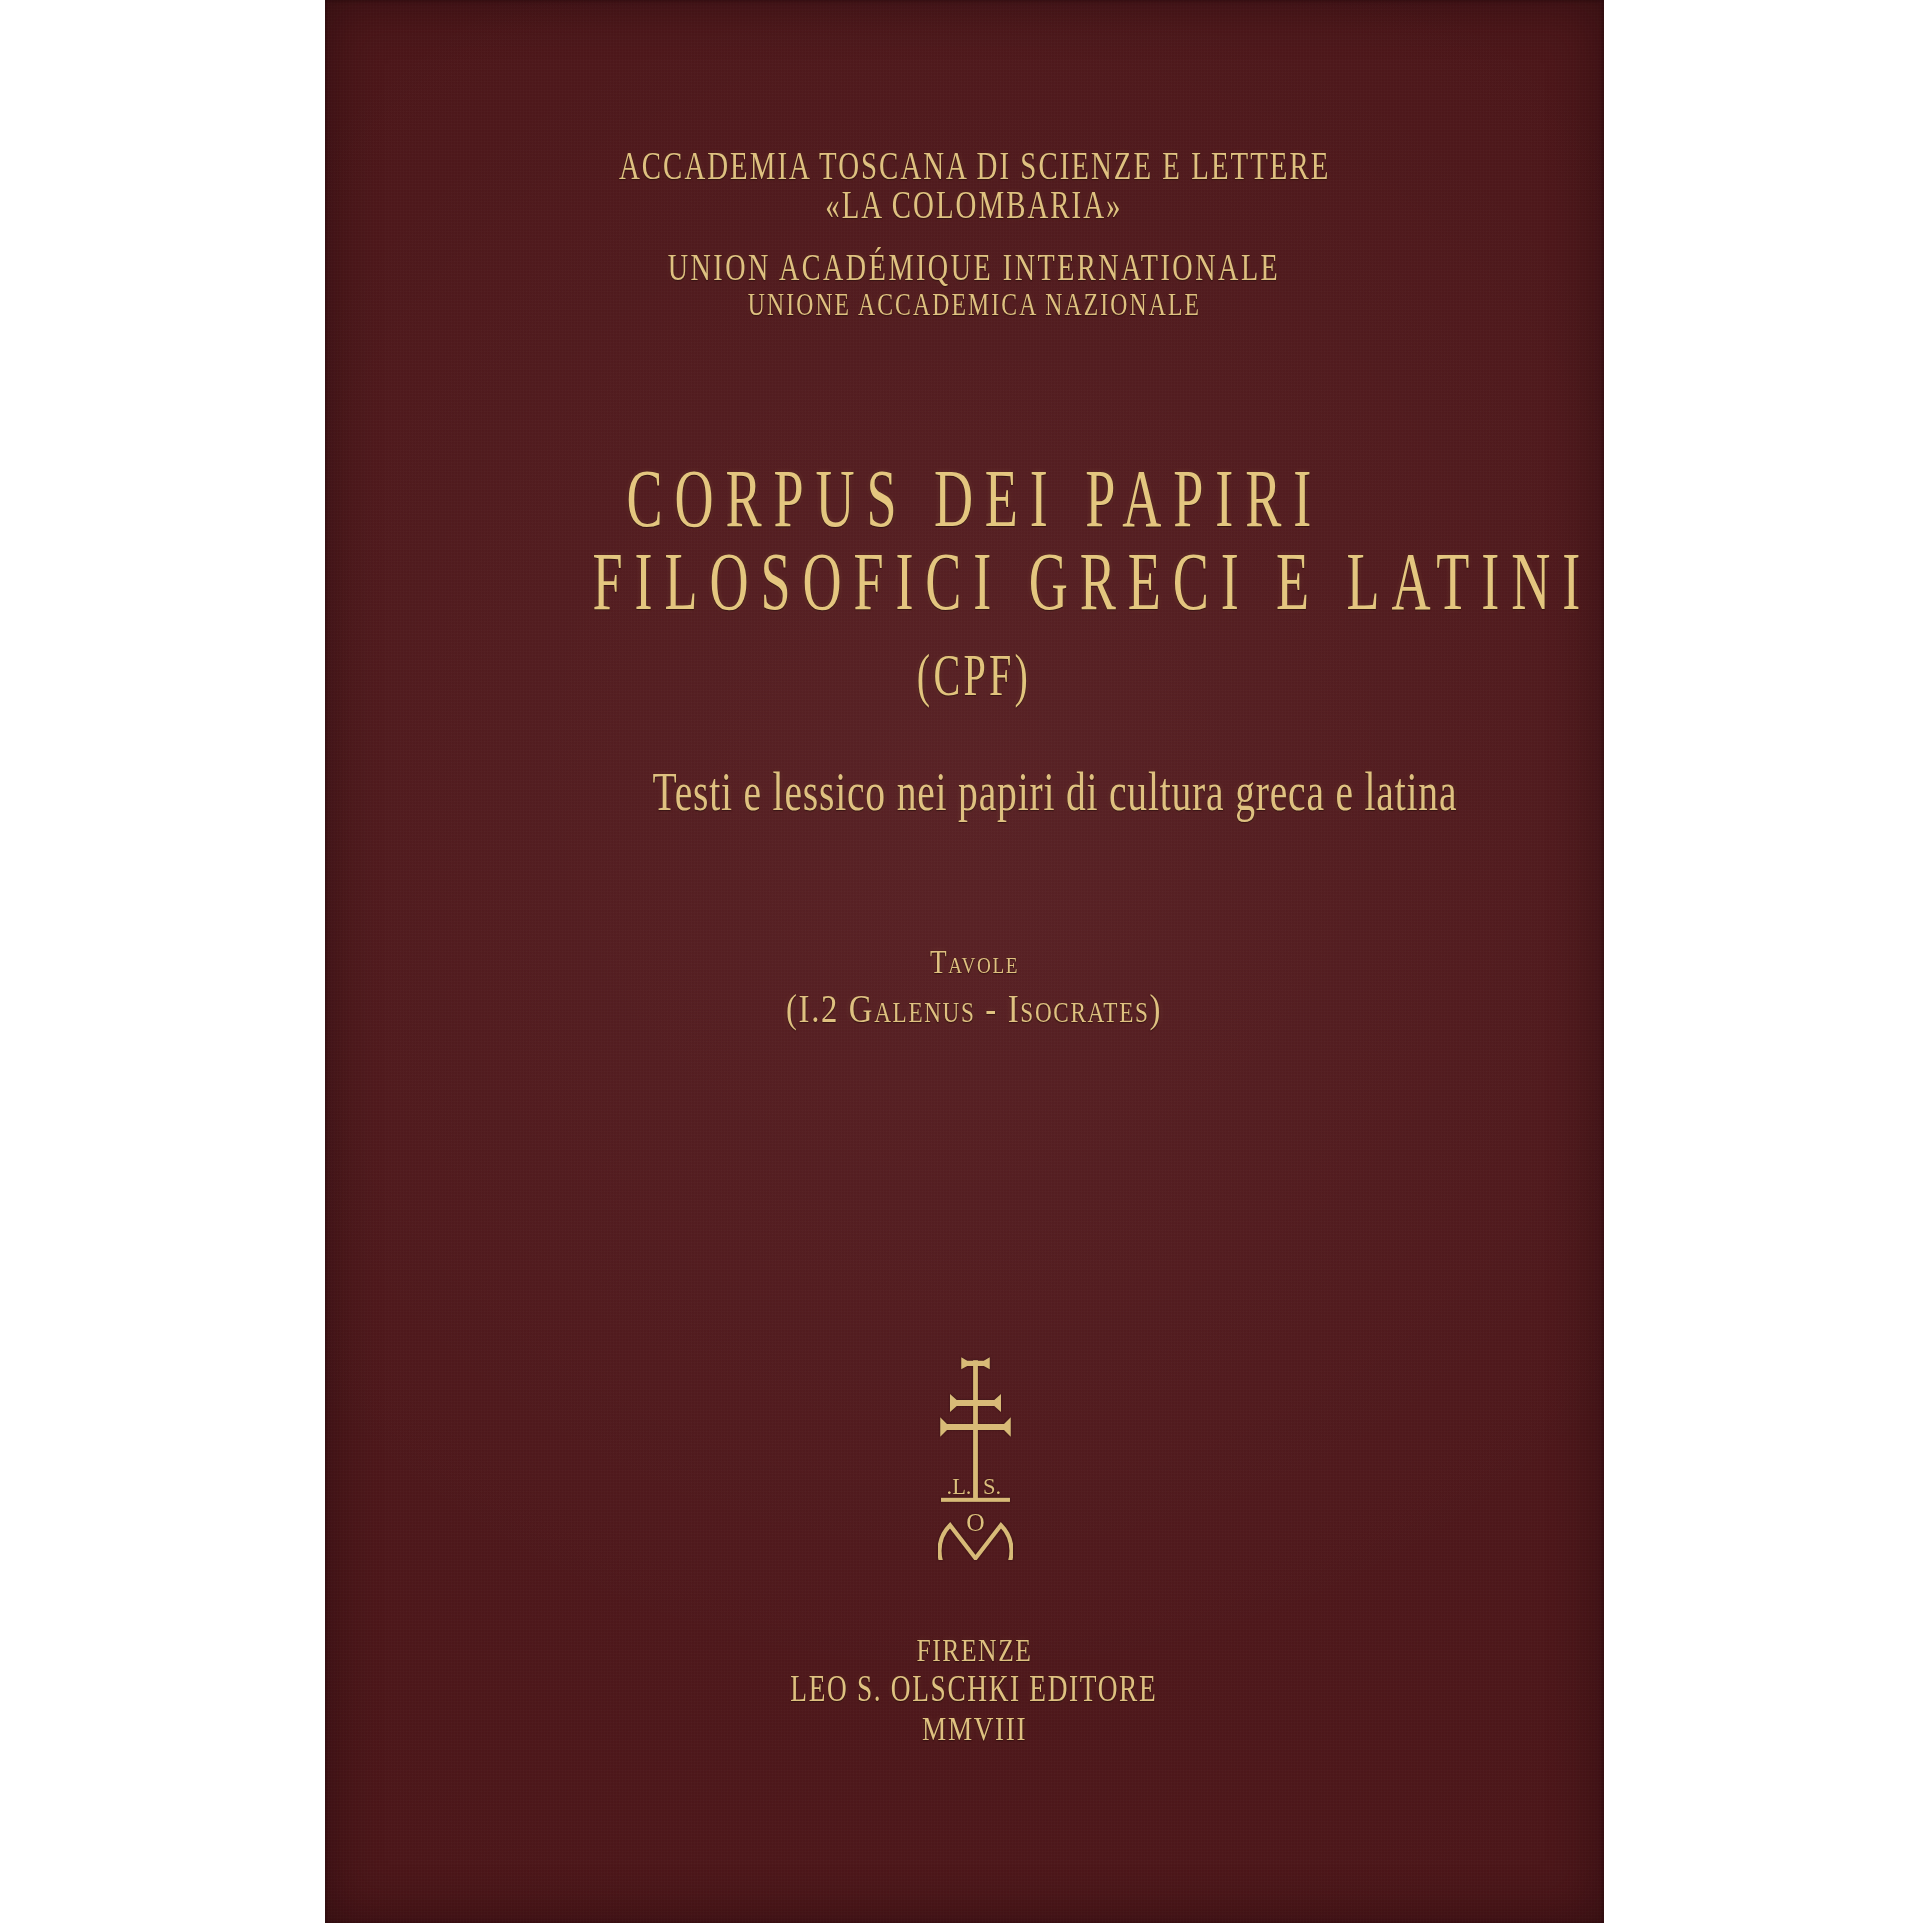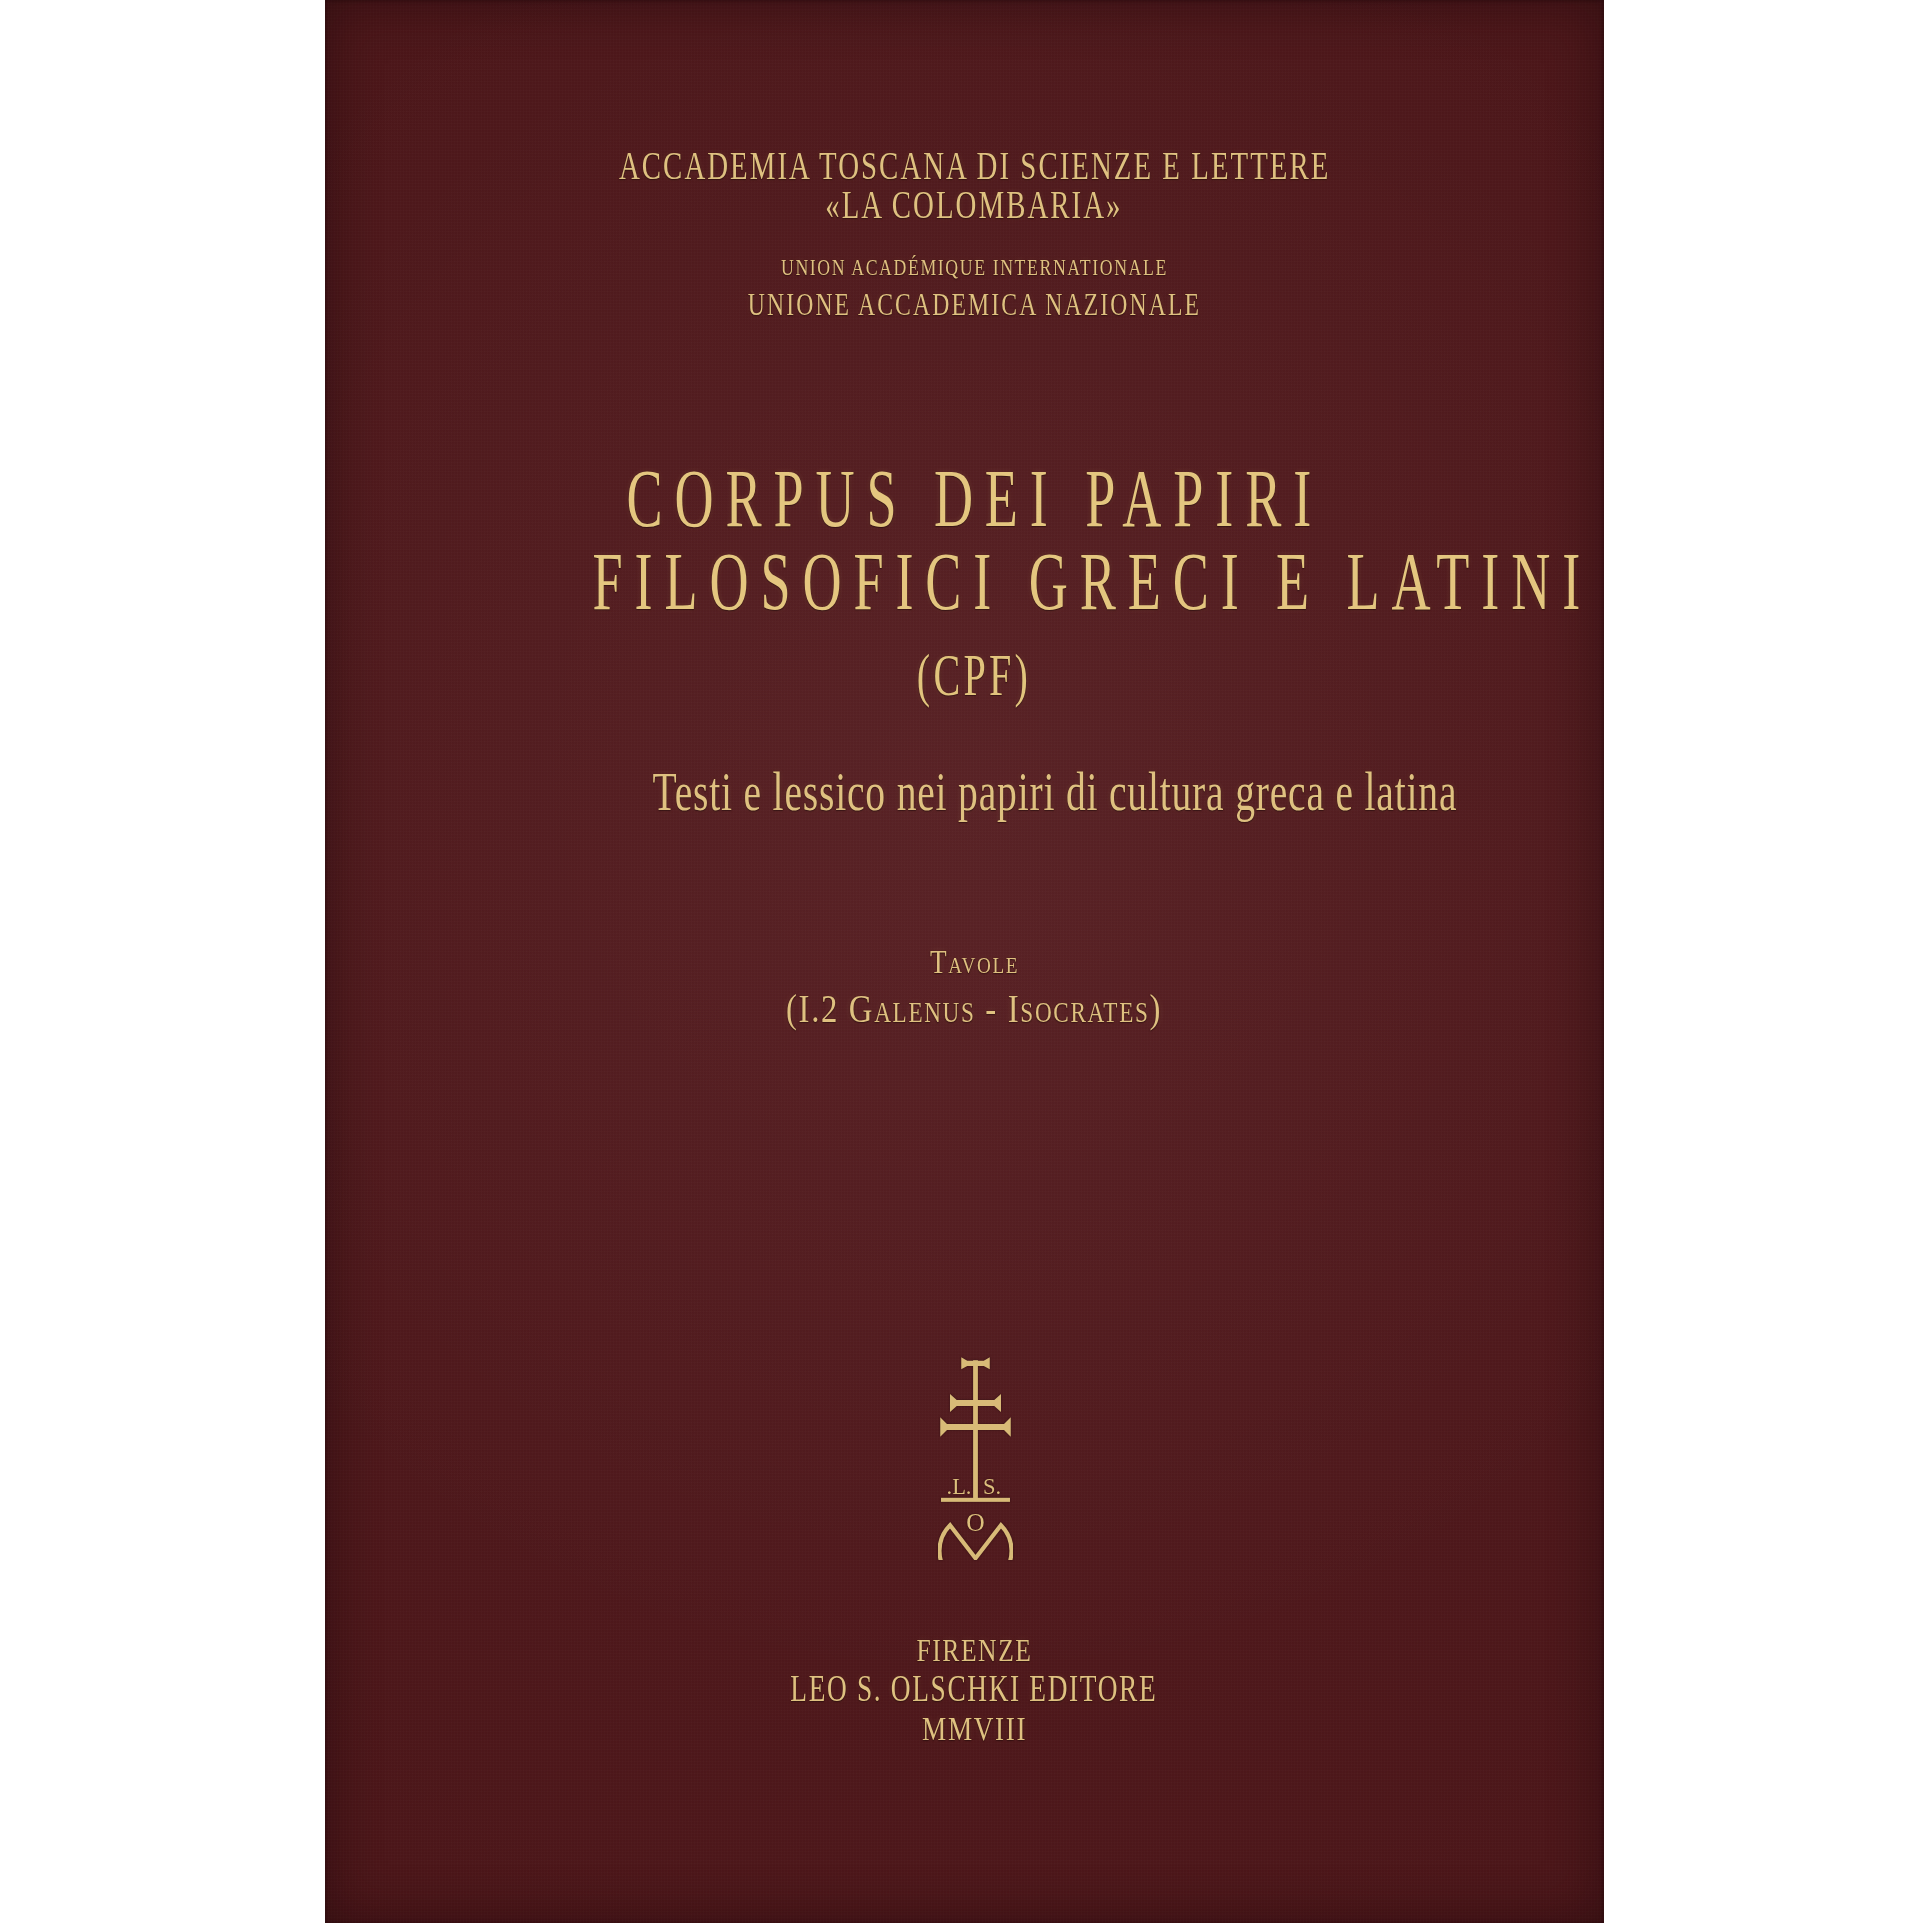--- a/index.html
+++ b/index.html
@@ -29,21 +29,21 @@
     text-align: center;
     line-height: 1;
     white-space: nowrap;
     color: #dfc180;
     text-shadow: 0 0.8px 1.5px rgba(26,5,7,0.55), 0 0 1.5px rgba(46,10,12,0.5), 0 0 6.8px rgba(238,210,145,0.14);
   }
   .sq { display: inline-block; transform: scaleX(var(--sx, 1)); transform-origin: 50% 50%; }
   .sc { font-variant: small-caps; }
   .academy-1 { top: 146px; font-size: 39px; letter-spacing: 0.07em; }
   .academy-2 { top: 185px; font-size: 39px; letter-spacing: 0.07em; }
-  .union-1   { top: 255px; font-size: 24px; letter-spacing: 0.09em; }
+  .union-1   { top: 248px; font-size: 38px; letter-spacing: 0.09em; }
   .union-2   { top: 288px; font-size: 32px; letter-spacing: 0.09em; }
   .title-1   { top: 458px; font-size: 82px; letter-spacing: 0.22em; color: #e4c67f; }
   .title-2   { top: 541px; font-size: 82px; letter-spacing: 0.22em; color: #e4c67f; }
   .acronym   { top: 646px; font-size: 59px; letter-spacing: 0.08em; color: #e2c47d; }
   .subtitle  { top: 764px; font-size: 55px; letter-spacing: 0.02em; text-align: right; }
   .part      { top: 867px; font-size: 41px; letter-spacing: 0.06em; }
   .section   { top: 945px; font-size: 34px; letter-spacing: 0.06em; }
   .range     { top: 988px; font-size: 41px; letter-spacing: 0.05em; }
   .city      { top: 1634px; font-size: 32px; letter-spacing: 0.06em; }
   .publisher { top: 1669px; font-size: 38px; letter-spacing: 0.06em; }

